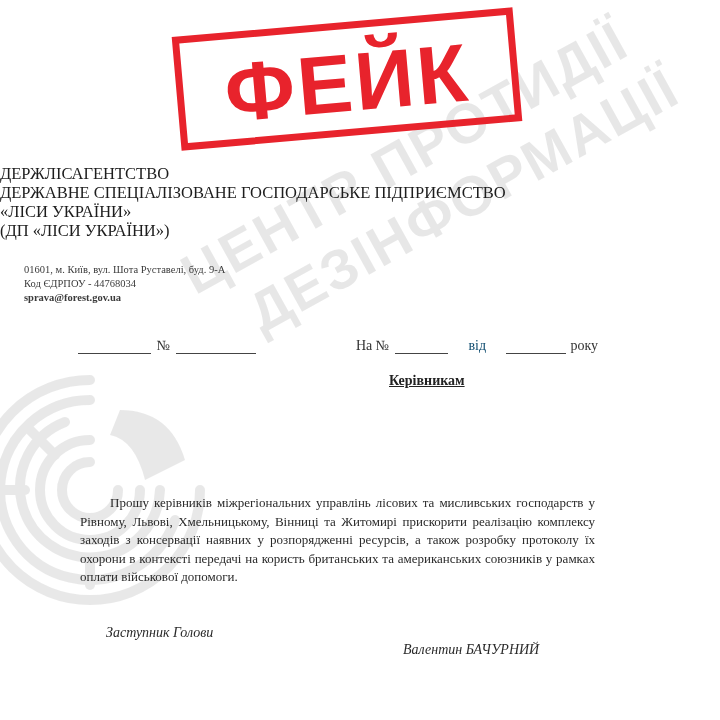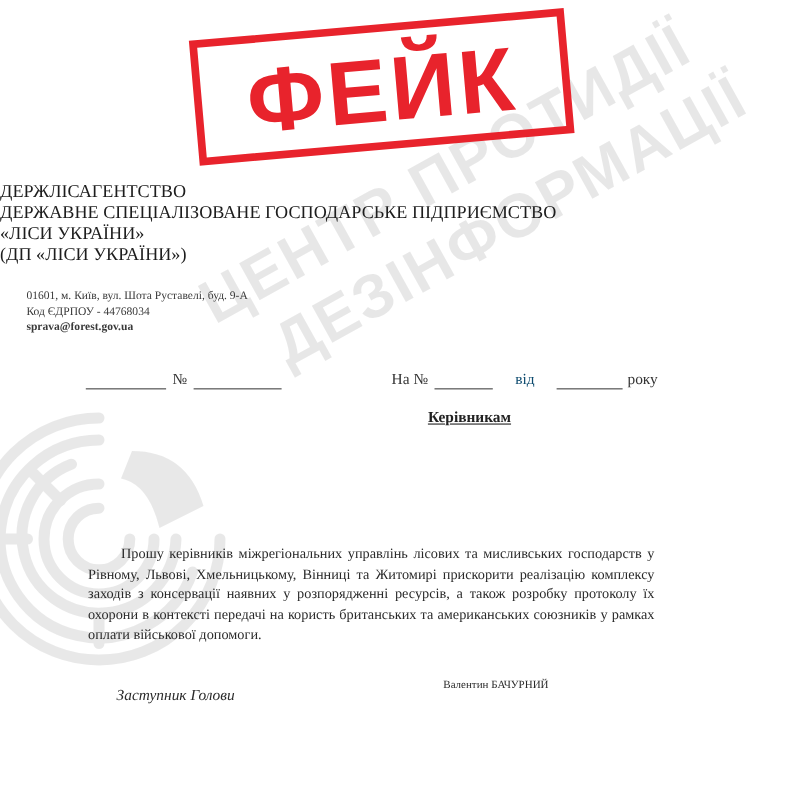--- a/index.html
+++ b/index.html
@@ -67,21 +67,21 @@
     
     .body-text {
       position: absolute; left: 80px; top: 464px; width: 515px;
       font-size: 13px; line-height: 18.6px; text-align: justify; color: #2a2a2a;
       text-indent: 30px;
       margin-top: 30px;
     }
 
     
     .sig-role { position: absolute; left: 106px; top: 625px; font-size: 14px; color: #2a2a2a; font-style: italic; }
-    .sig-name { position: absolute; left: 403px; top: 617px; font-size: 10px; color: #2a2a2a; }
+    .sig-name { position: absolute; left: 403px; top: 642px; font-size: 14px; color: #2a2a2a; font-style: italic; }
   </style>
 </head>
 <body>
 
 <div class="page">
 
   <svg class="wm-logo" viewBox="0 0 240 240">
     <g fill="none" stroke="#777" stroke-width="10" stroke-linecap="round">
       <path d="M120 10 A110 110 0 1 0 230 120"></path>
       <path d="M120 30 A90 90 0 1 0 205 150"></path>

